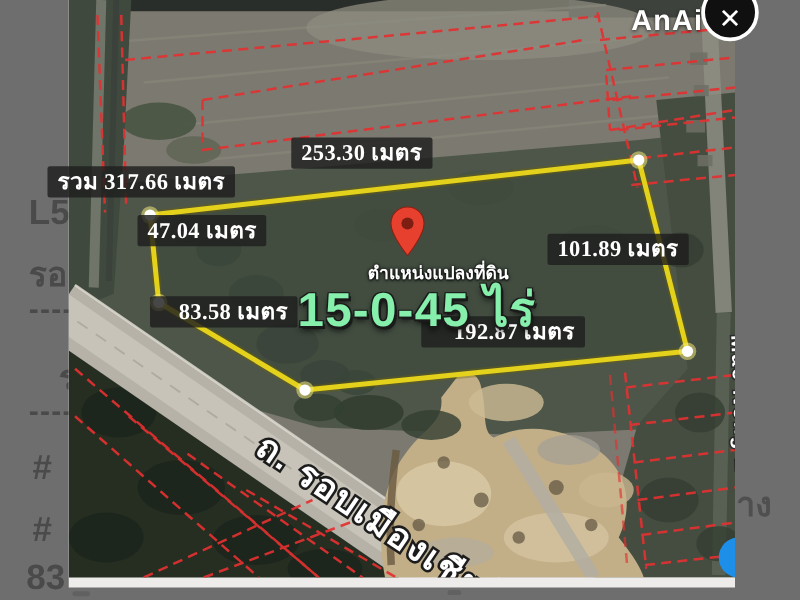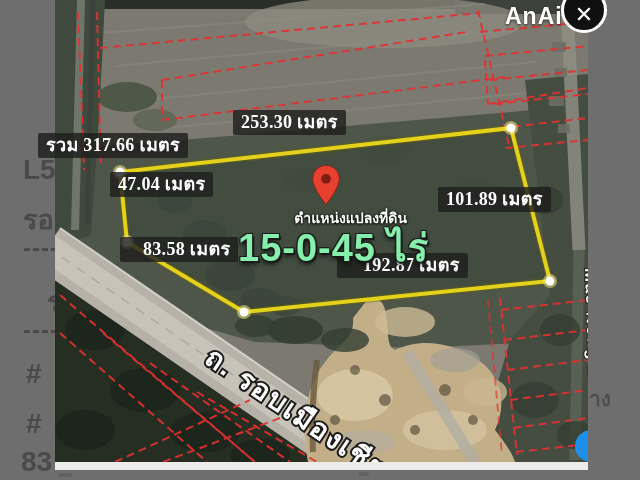--- a/index.html
+++ b/index.html
@@ -11,21 +11,21 @@
   
   .bg-frag{position:absolute;color:#4a4a4a;font-weight:bold;z-index:0;white-space:nowrap;}
   #bf0{left:23px;top:154px;font-size:28px;}
   #bf1{left:23px;top:198px;font-size:27px;}
   #bf2{left:23px;top:234px;font-size:24px;letter-spacing:1px;}
   #bf3{left:23px;top:280px;font-size:27px;margin-left:24px;}
   #bf4{left:23px;top:316px;font-size:24px;letter-spacing:1px;}
   #bf5{left:26px;top:358px;font-size:28px;}
   #bf6{left:26px;top:408px;font-size:28px;}
   #bf7{left:21px;top:446px;font-size:28px;}
-  #bf-right{left:589px;top:382px;font-size:21px;color:#4f4f4f;}
+  #bf-right{left:589px;top:382px;font-size:27px;color:#4f4f4f;}
   .smudge{position:absolute;background:#585858;opacity:.55;z-index:0;border-radius:2px;}
 
   
   .map-panel{
     position:absolute;left:55px;top:0;width:533px;height:470px;
     background:#edecea;overflow:hidden;z-index:1;
   }
   .map-panel svg{display:block;}
 
   

